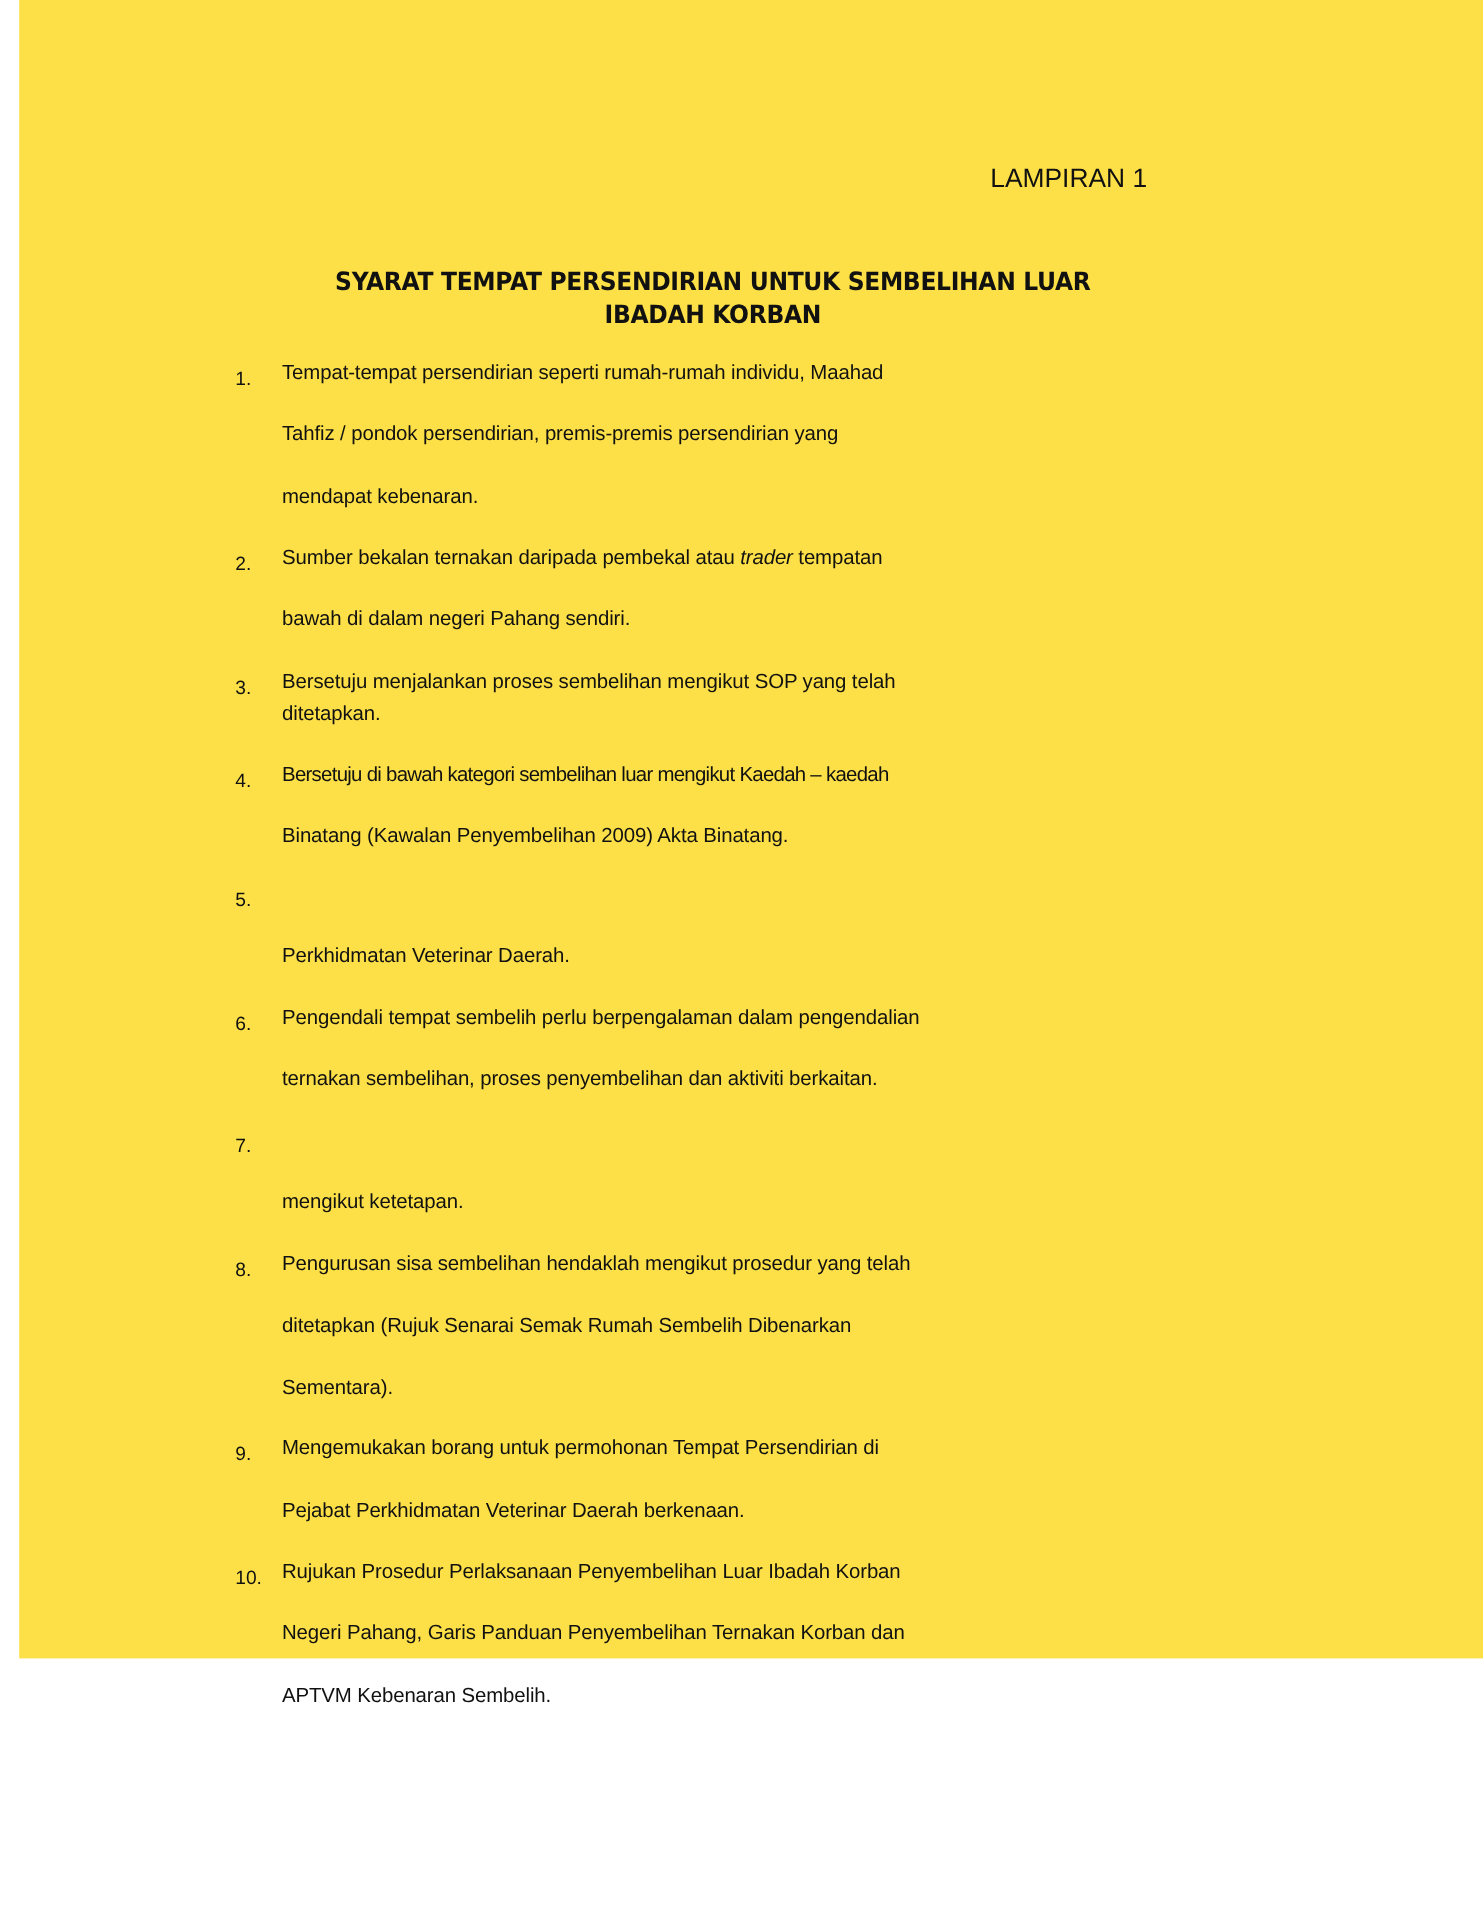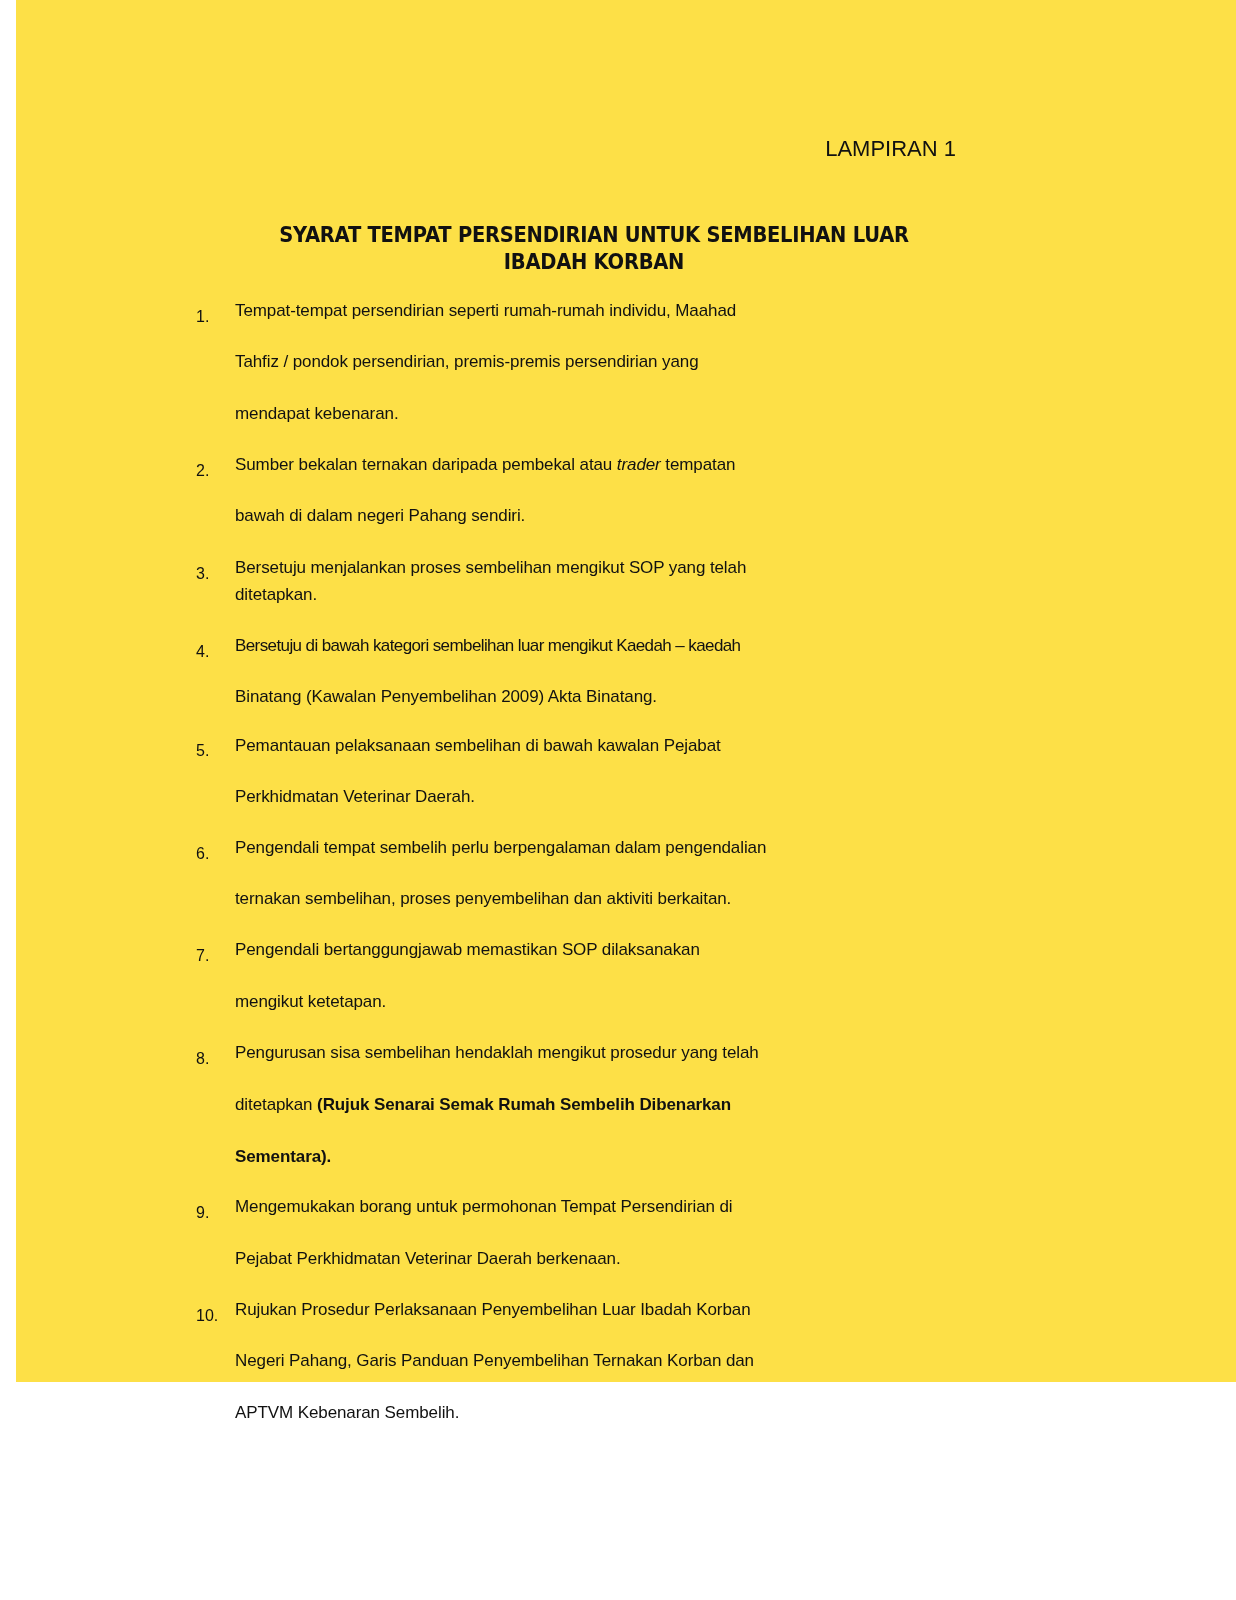--- a/index.html
+++ b/index.html
@@ -6,21 +6,21 @@
     body { width: 1236px; height: 1600px; position: relative; overflow: hidden;
            font-family: "Liberation Sans", sans-serif; color: #111111; }
     .page { position: absolute; left: 16px; top: 0; width: 1236px; height: 1382px; background: #fde047; }
     .annex { position: absolute; top: 136px; right: 296px; font-size: 22px; letter-spacing: 0; }
     .title { position: absolute; top: 222px; left: 160px; width: 836px; text-align: center;
              font-family: "DejaVu Sans", sans-serif; font-weight: bold; font-size: 21px;
              line-height: 27px; letter-spacing: -0.3px; transform: scaleX(0.93); transform-origin: center; }
     .num { position: absolute; left: 180px; font-size: 16px; }
     .line { position: absolute; left: 219px; font-size: 17px; white-space: nowrap; letter-spacing: -0.1px; }
     .line em { font-style: italic; }
-    .line b { font-weight: bold; }
+    .line b { font-weight: normal; }
   </style>
 </head>
 <body>
 
 <div class="page">
 
   <div class="annex">LAMPIRAN 1</div>
 
   <div class="title">
     <div>SYARAT TEMPAT PERSENDIRIAN UNTUK SEMBELIHAN LUAR</div>
@@ -38,29 +38,27 @@
 
   <div class="num" style="top:565px">3.</div>
   <div class="line" style="top:558px">Bersetuju menjalankan proses sembelihan mengikut SOP yang telah</div>
   <div class="line" style="top:585px">ditetapkan.</div>
 
   <div class="num" style="top:643px">4.</div>
   <div class="line" style="top:636px; letter-spacing:-0.6px">Bersetuju di bawah kategori sembelihan luar mengikut Kaedah – kaedah</div>
   <div class="line" style="top:687px">Binatang (Kawalan Penyembelihan 2009) Akta Binatang.</div>
 
   <div class="num" style="top:742px">5.</div>
-  <div class="line" style="top:736px">Pemantauan pelaksanaan sembelihan di bawah kawalan Pejabat</div>
   <div class="line" style="top:787px">Perkhidmatan Veterinar Daerah.</div>
 
   <div class="num" style="top:845px">6.</div>
   <div class="line" style="top:838px">Pengendali tempat sembelih perlu berpengalaman dalam pengendalian</div>
   <div class="line" style="top:889px">ternakan sembelihan, proses penyembelihan dan aktiviti berkaitan.</div>
 
   <div class="num" style="top:947px">7.</div>
-  <div class="line" style="top:940px">Pengendali bertanggungjawab memastikan SOP dilaksanakan</div>
   <div class="line" style="top:992px">mengikut ketetapan.</div>
 
   <div class="num" style="top:1050px">8.</div>
   <div class="line" style="top:1043px">Pengurusan sisa sembelihan hendaklah mengikut prosedur yang telah</div>
   <div class="line" style="top:1095px"><span>ditetapkan </span><b>(Rujuk Senarai Semak Rumah Sembelih Dibenarkan</b></div>
   <div class="line" style="top:1147px"><b>Sementara).</b></div>
 
   <div class="num" style="top:1204px">9.</div>
   <div class="line" style="top:1197px">Mengemukakan borang untuk permohonan Tempat Persendirian di</div>
   <div class="line" style="top:1249px">Pejabat Perkhidmatan Veterinar Daerah berkenaan.</div>

